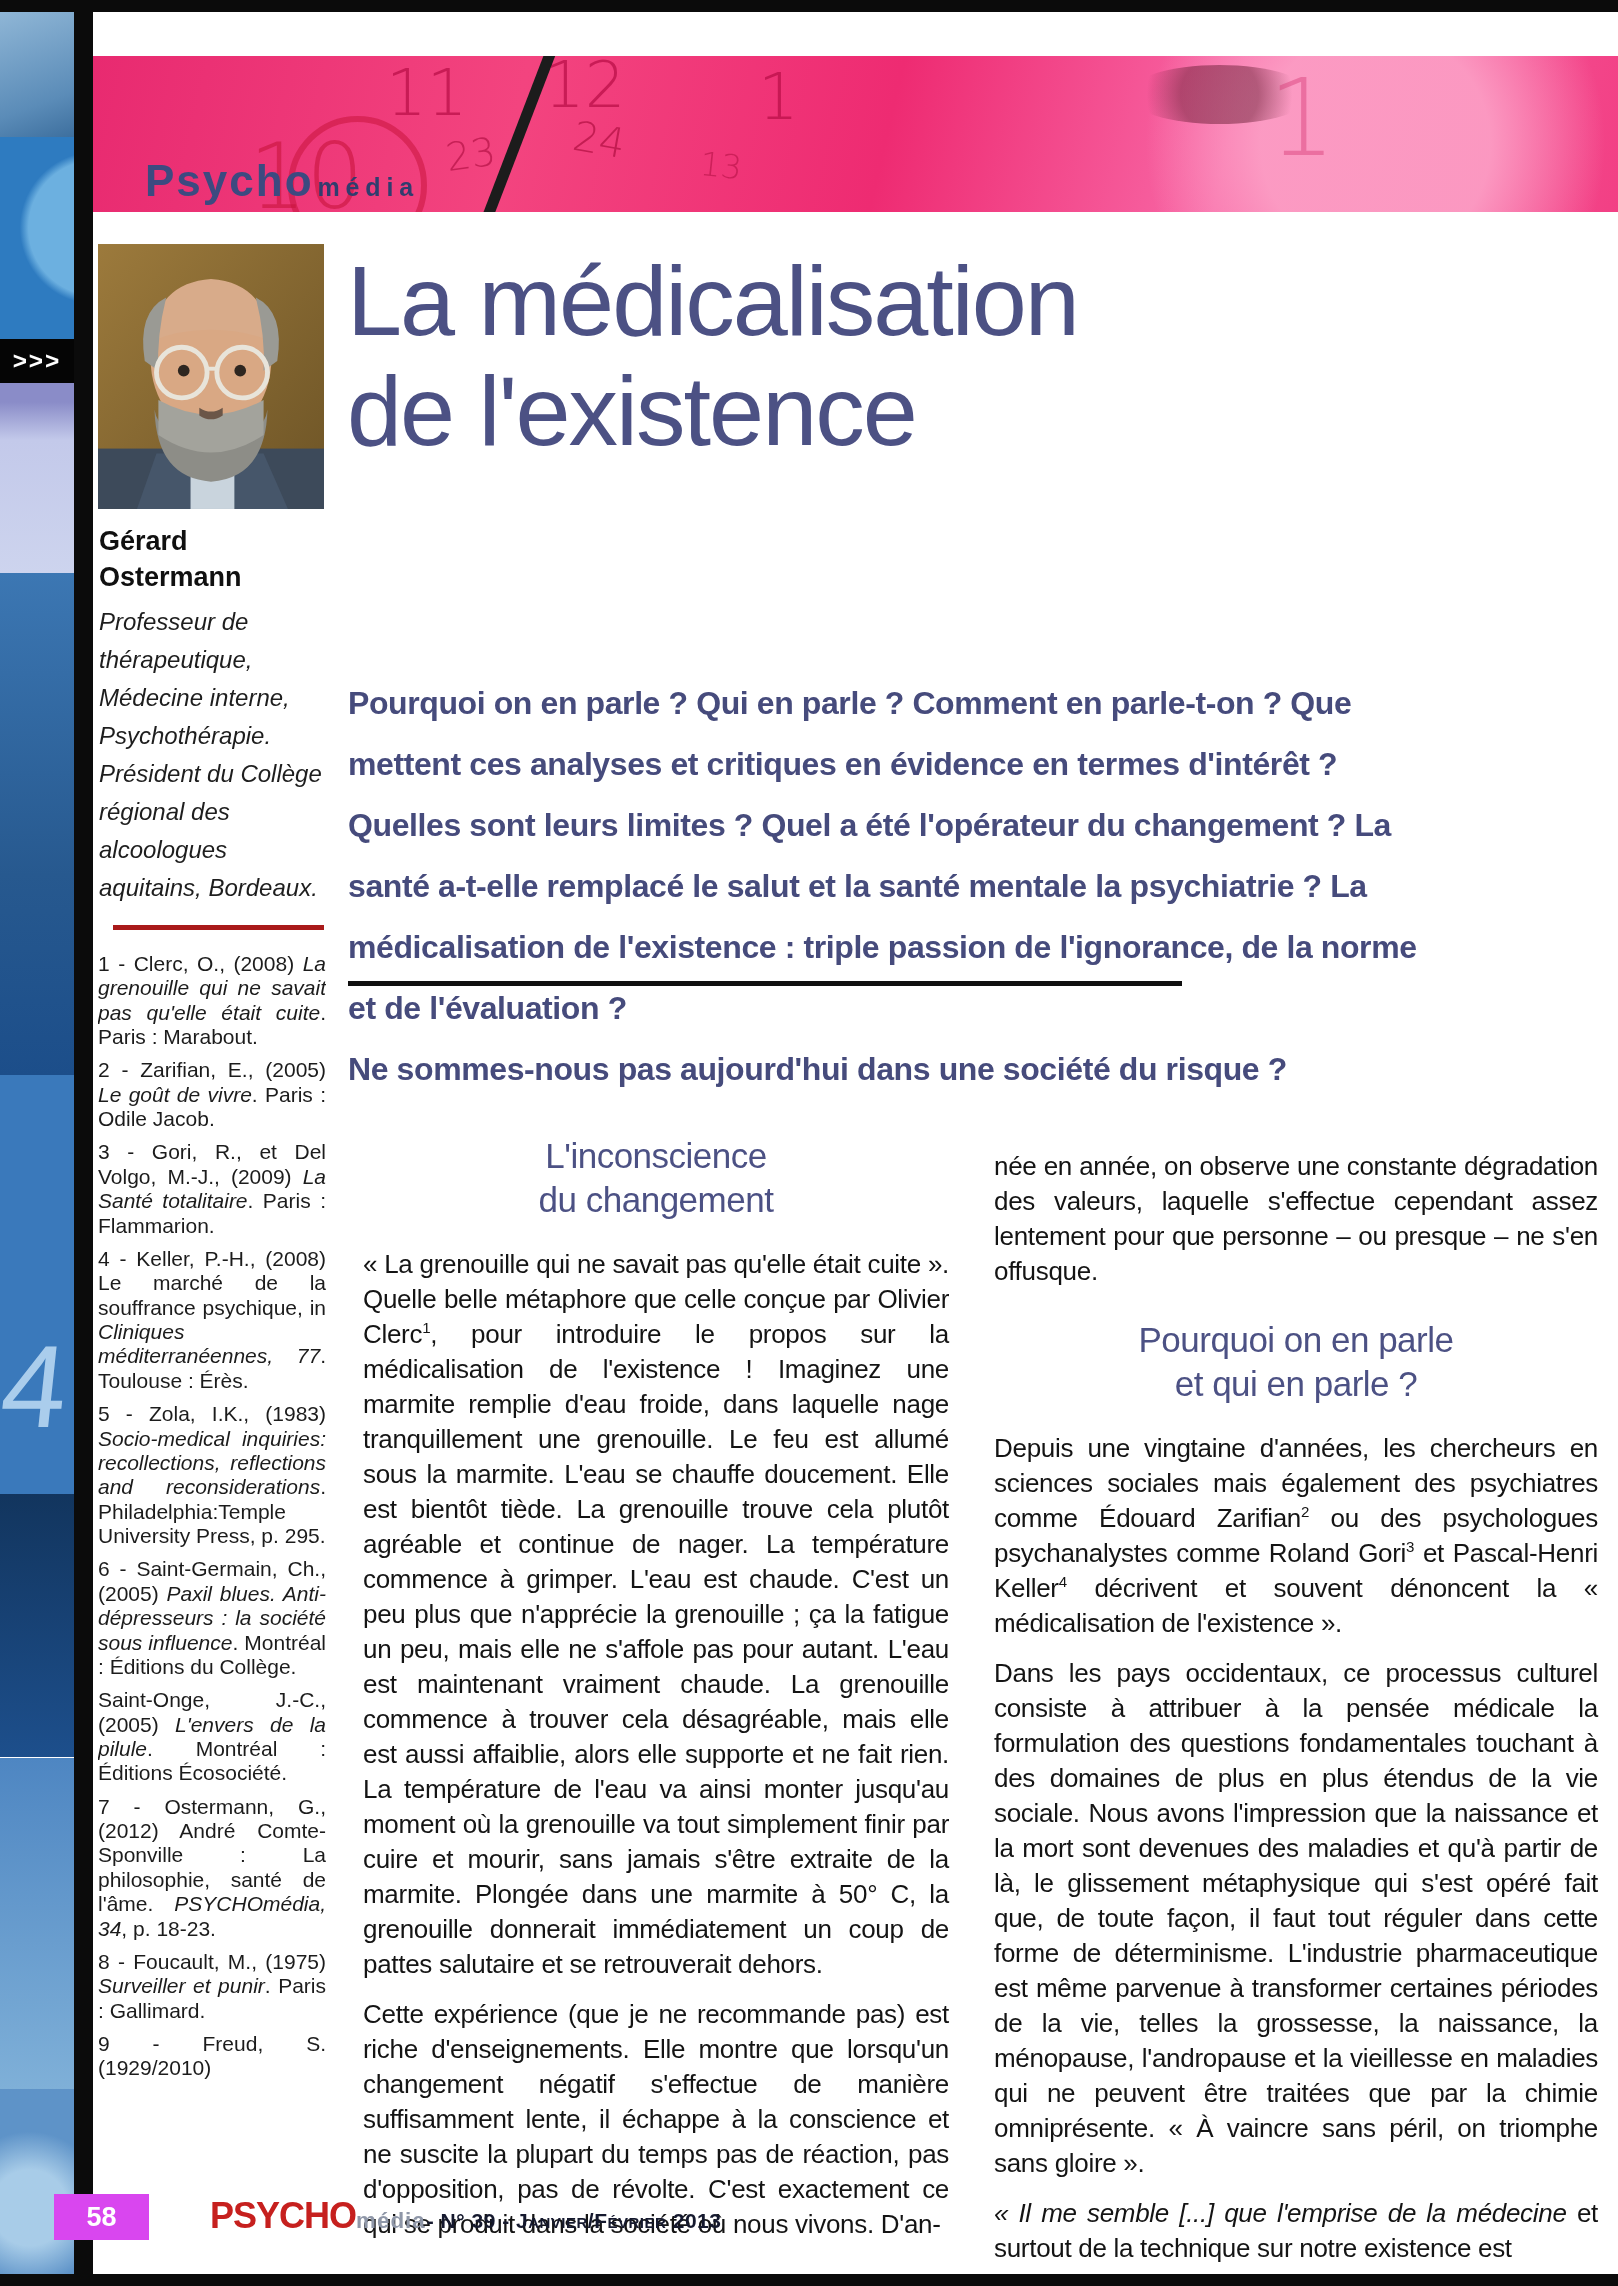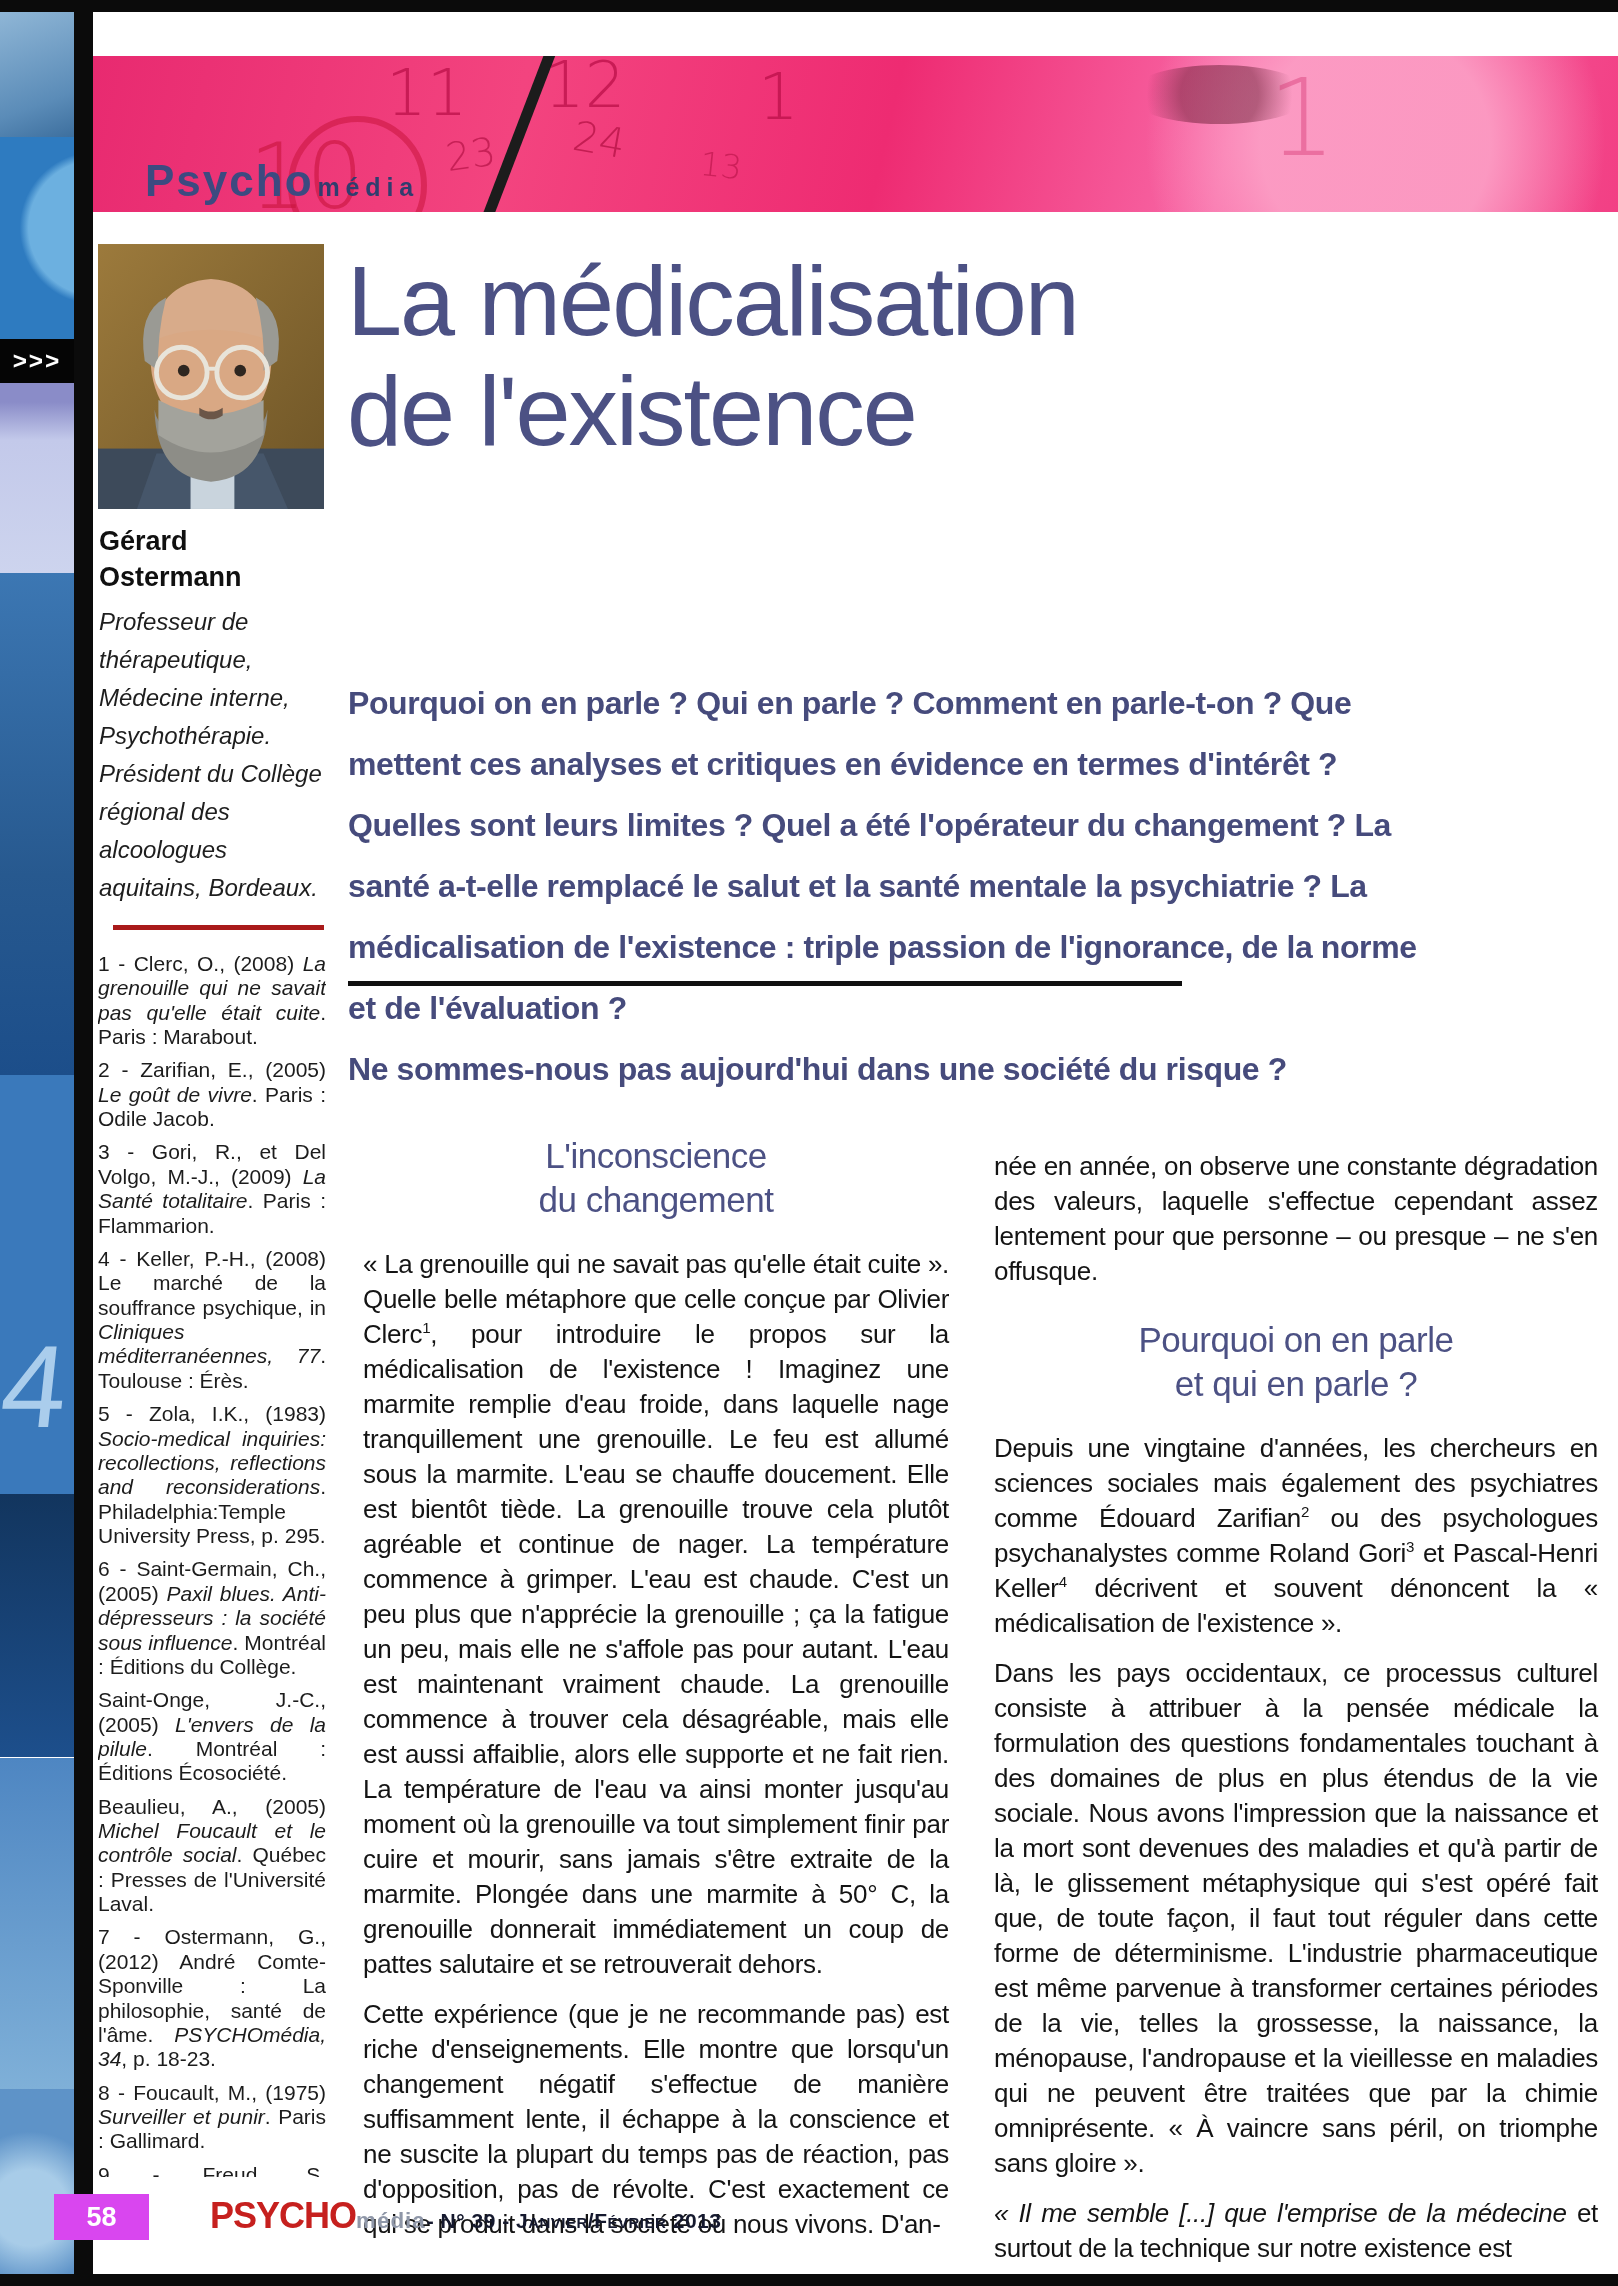--- a/index.html
+++ b/index.html
@@ -155,21 +155,20 @@
 
   <div class="red-rule"></div>
   <div class="footnotes" id="footnotes">
       <p class="footnote"><span>1 - Clerc, O., (2008) </span><em>La grenouille qui ne savait pas qu'elle était cuite</em><span>. Paris : Marabout.</span></p>
       <p class="footnote"><span>2 - Zarifian, E., (2005) </span><em>Le goût de vivre</em><span>. Paris : Odile Jacob.</span></p>
       <p class="footnote"><span>3 - Gori, R., et Del Volgo, M.-J., (2009) </span><em>La Santé totalitaire</em><span>. Paris : Flammarion.</span></p>
       <p class="footnote"><span>4 - Keller, P.-H., (2008) Le marché de la souffrance psychique, in </span><em>Cliniques méditerranéennes, 77</em><span>. Toulouse : Érès.</span></p>
       <p class="footnote"><span>5 - Zola, I.K., (1983) </span><em>Socio-medical inquiries: recollections, reflections and reconsiderations</em><span>. Philadelphia:Temple University Press, p. 295.</span></p>
       <p class="footnote"><span>6 - Saint-Germain, Ch., (2005) </span><em>Paxil blues. Anti-dépresseurs : la société sous influence</em><span>. Montréal : Éditions du Collège.</span></p>
       <p class="footnote"><span>Saint-Onge, J.-C., (2005) </span><em>L'envers de la pilule</em><span>. Montréal : Éditions Écosociété.</span></p>
-      <p class="footnote"><span>Beaulieu, A., (2005) </span><em>Michel Foucault et le contrôle social</em><span>. Québec : Presses de l'Université Laval.</span></p>
       <p class="footnote"><span>7 - Ostermann, G., (2012) André Comte-Sponville : La philosophie, santé de l'âme. </span><em>PSYCHOmédia, 34</em><span>, p. 18-23.</span></p>
       <p class="footnote"><span>8 - Foucault, M., (1975) </span><em>Surveiller et punir</em><span>. Paris : Gallimard.</span></p>
       <p class="footnote"><span>9 - Freud, S. (1929/2010) </span></p>
     </div>
 
   <div class="title">
     <div>La médicalisation</div>
     <div>de l'existence</div>
   </div>
 

